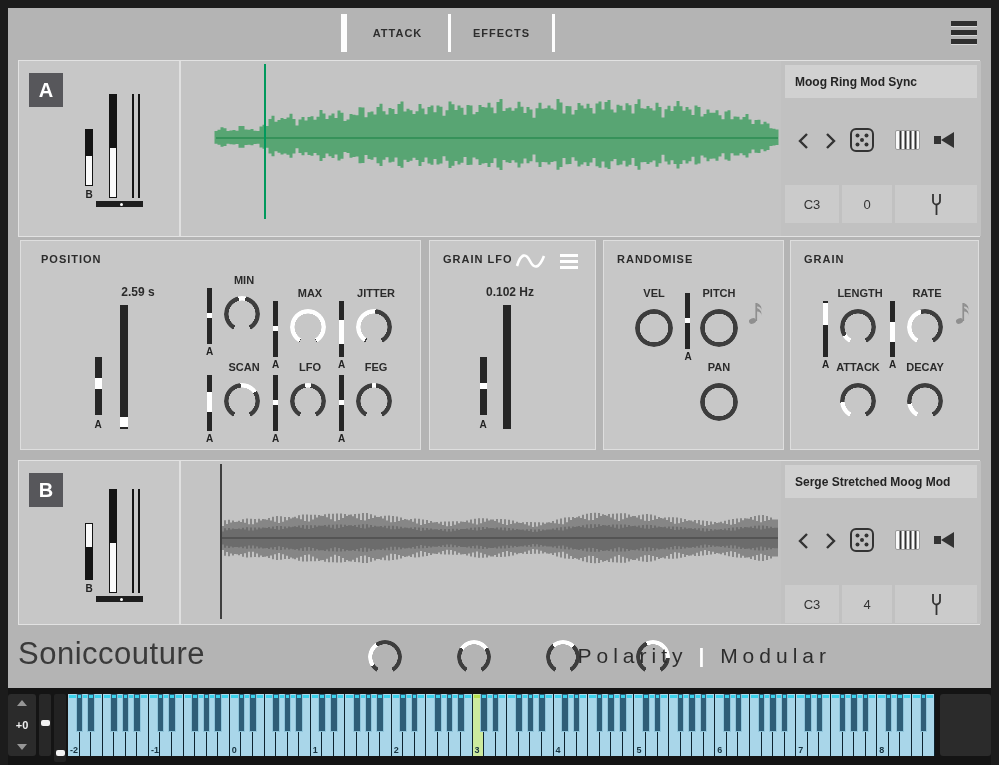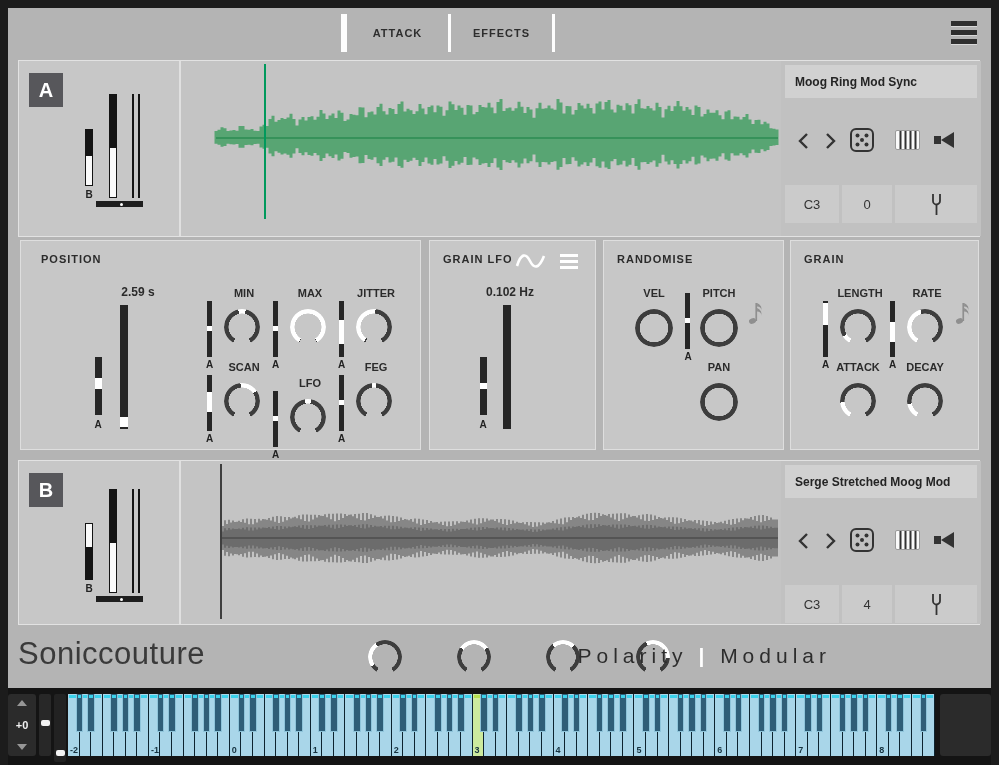--- a/index.html
+++ b/index.html
@@ -160,21 +160,21 @@
       </div>
     </div>
 
     <div class="panel" style="left:12px;width:401px;">
       <div class="ptitle" style="left:20px;top:12px;">POSITION</div>
       <div class="pvalue" style="left:72px;top:44px;width:90px;">2.59 s</div>
       <div class="vslider" style="left: 99px; top: 64px; width: 8px; height: 124px; background: linear-gradient(rgb(38, 38, 38) 0px, rgb(38, 38, 38) 90%, rgb(255, 255, 255) 90%, rgb(255, 255, 255) 98%, rgb(38, 38, 38) 98%, rgb(38, 38, 38) 100%);"></div>
       <div class="vslider" style="left: 74px; top: 116px; width: 7px; height: 58px; background: linear-gradient(rgb(38, 38, 38) 0px, rgb(38, 38, 38) 36%, rgb(255, 255, 255) 36%, rgb(255, 255, 255) 56%, rgb(38, 38, 38) 56%, rgb(38, 38, 38) 100%);"></div>
       <div class="fader-label" style="left:70px;top:178px;">A</div>
 
-      <div class="unit" style="left:186px;top:46px;">
+      <div class="unit" style="left:186px;top:33px;">
         <span class="u-label">MIN</span>
         <div class="u-slider vslider" style="background: linear-gradient(rgb(38, 38, 38) 0px, rgb(38, 38, 38) 45%, rgb(255, 255, 255) 45%, rgb(255, 255, 255) 54%, rgb(38, 38, 38) 54%, rgb(38, 38, 38) 100%);"></div>
         <span class="u-a">A</span>
         <div class="u-knob knob" style="background: conic-gradient(from -12deg, rgb(255, 255, 255) 0deg, rgb(255, 255, 255) 24deg, rgba(0, 0, 0, 0) 24deg, rgba(0, 0, 0, 0) 360deg), conic-gradient(from 150deg, rgba(0, 0, 0, 0) 0deg, rgba(0, 0, 0, 0) 60deg, rgb(61, 61, 61) 60deg, rgb(61, 61, 61) 360deg);"></div>
       </div>
       <div class="unit" style="left:252px;top:46px;">
         <span class="u-label">MAX</span>
         <div class="u-slider vslider" style="background: linear-gradient(rgb(38, 38, 38) 0px, rgb(38, 38, 38) 45%, rgb(255, 255, 255) 45%, rgb(255, 255, 255) 54%, rgb(38, 38, 38) 54%, rgb(38, 38, 38) 100%);"></div>
         <span class="u-a">A</span>
         <div class="u-knob knob" style="background: conic-gradient(from -148deg, rgb(255, 255, 255) 0deg, rgb(255, 255, 255) 296deg, rgba(0, 0, 0, 0) 296deg, rgba(0, 0, 0, 0) 360deg), conic-gradient(from 150deg, rgba(0, 0, 0, 0) 0deg, rgba(0, 0, 0, 0) 60deg, rgb(61, 61, 61) 60deg, rgb(61, 61, 61) 360deg);"></div>
@@ -184,21 +184,21 @@
         <div class="u-slider vslider" style="background: linear-gradient(rgb(38, 38, 38) 0px, rgb(38, 38, 38) 34%, rgb(255, 255, 255) 34%, rgb(255, 255, 255) 76%, rgb(38, 38, 38) 76%, rgb(38, 38, 38) 100%);"></div>
         <span class="u-a">A</span>
         <div class="u-knob knob" style="background: conic-gradient(from -145deg, rgb(255, 255, 255) 0deg, rgb(255, 255, 255) 150deg, rgba(0, 0, 0, 0) 150deg, rgba(0, 0, 0, 0) 360deg), conic-gradient(from 150deg, rgba(0, 0, 0, 0) 0deg, rgba(0, 0, 0, 0) 60deg, rgb(61, 61, 61) 60deg, rgb(61, 61, 61) 360deg);"></div>
       </div>
       <div class="unit" style="left:186px;top:120px;">
         <span class="u-label">SCAN</span>
         <div class="u-slider vslider" style="background: linear-gradient(rgb(38, 38, 38) 0px, rgb(38, 38, 38) 30%, rgb(255, 255, 255) 30%, rgb(255, 255, 255) 66%, rgb(38, 38, 38) 66%, rgb(38, 38, 38) 100%);"></div>
         <span class="u-a">A</span>
         <div class="u-knob knob" style="background: conic-gradient(from -5deg, rgb(255, 255, 255) 0deg, rgb(255, 255, 255) 60deg, rgba(0, 0, 0, 0) 60deg, rgba(0, 0, 0, 0) 360deg), conic-gradient(from 150deg, rgba(0, 0, 0, 0) 0deg, rgba(0, 0, 0, 0) 60deg, rgb(61, 61, 61) 60deg, rgb(61, 61, 61) 360deg);"></div>
       </div>
-      <div class="unit" style="left:252px;top:120px;margin-top:16px;">
+      <div class="unit" style="left:252px;top:120px;">
         <span class="u-label">LFO</span>
         <div class="u-slider vslider" style="background: linear-gradient(rgb(38, 38, 38) 0px, rgb(38, 38, 38) 45%, rgb(255, 255, 255) 45%, rgb(255, 255, 255) 54%, rgb(38, 38, 38) 54%, rgb(38, 38, 38) 100%);"></div>
         <span class="u-a">A</span>
         <div class="u-knob knob" style="background: conic-gradient(from -10deg, rgb(255, 255, 255) 0deg, rgb(255, 255, 255) 20deg, rgba(0, 0, 0, 0) 20deg, rgba(0, 0, 0, 0) 360deg), conic-gradient(from 150deg, rgba(0, 0, 0, 0) 0deg, rgba(0, 0, 0, 0) 60deg, rgb(61, 61, 61) 60deg, rgb(61, 61, 61) 360deg);"></div>
       </div>
       <div class="unit" style="left:318px;top:120px;">
         <span class="u-label">FEG</span>
         <div class="u-slider vslider" style="background: linear-gradient(rgb(38, 38, 38) 0px, rgb(38, 38, 38) 45%, rgb(255, 255, 255) 45%, rgb(255, 255, 255) 54%, rgb(38, 38, 38) 54%, rgb(38, 38, 38) 100%);"></div>
         <span class="u-a">A</span>
         <div class="u-knob knob" style="background: conic-gradient(from -8deg, rgb(255, 255, 255) 0deg, rgb(255, 255, 255) 16deg, rgba(0, 0, 0, 0) 16deg, rgba(0, 0, 0, 0) 360deg), conic-gradient(from 150deg, rgba(0, 0, 0, 0) 0deg, rgba(0, 0, 0, 0) 60deg, rgb(61, 61, 61) 60deg, rgb(61, 61, 61) 360deg);"></div>

